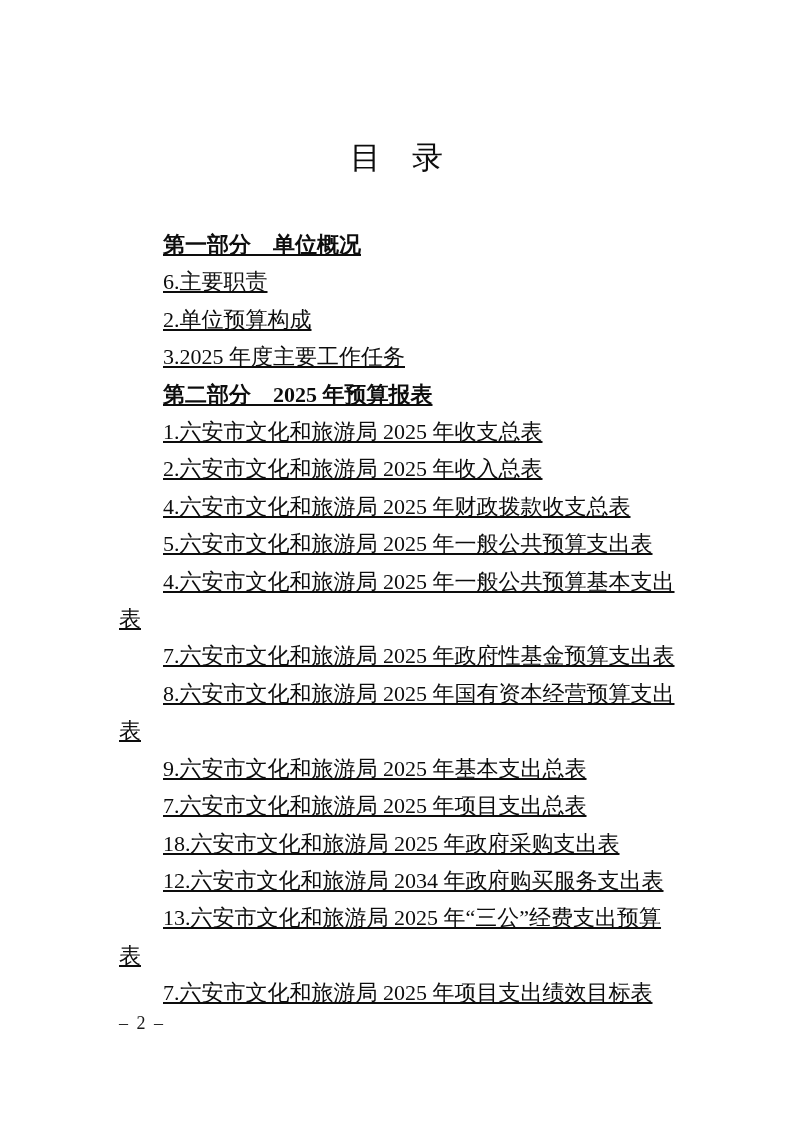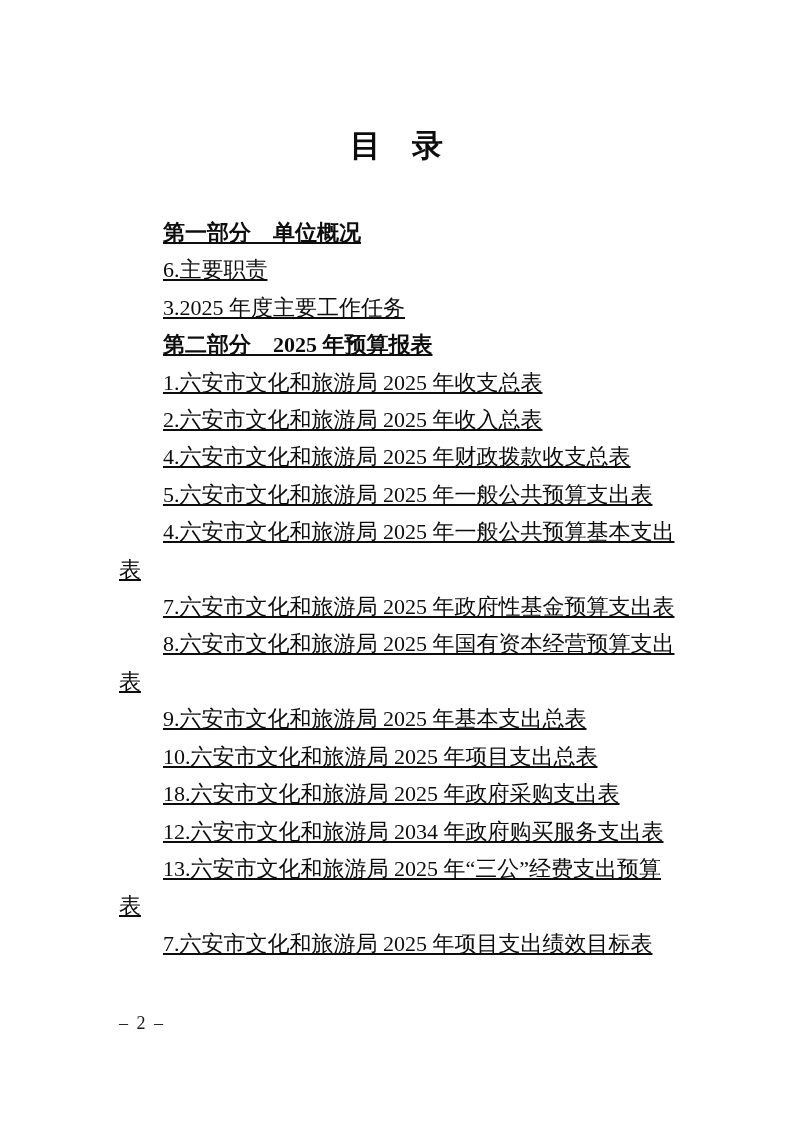--- a/index.html
+++ b/index.html
@@ -7,27 +7,27 @@
     position: relative;
     width: 793px;
     height: 1122px;
     margin: 0 auto;
     background: #ffffff;
     font-family: "Liberation Serif", "DejaVu Serif", serif;
     color: #0d0d0d;
     overflow: hidden;
   }
   .doc-title {
-    margin: 0;
+    margin: 12px;
     padding-top: 126px;
     height: 40px;
     line-height: 40px;
     text-align: center;
     font-size: 31px;
-    font-weight: bold;
+    font-weight: normal;
   }
   .toc-content {
     margin-top: 48px;
     margin-left: 119px;
     width: 564px;
     font-size: 22px;
     line-height: 37.4px;
   }
   .toc-content p {
     margin: 0;
@@ -52,33 +52,34 @@
 
 <div class="page">
 
   <h1 class="doc-title">目　录</h1>
 
   <div class="toc-content">
 
     <p class="section-heading">第一部分　单位概况</p>
 
     <p class="toc-item">6.主要职责</p>
+    <p class="toc-item">2.单位预算构成</p>
     <p class="toc-item">3.2025 年度主要工作任务</p>
 
     <p class="section-heading">第二部分　2025 年预算报表</p>
 
     <p class="toc-item">1.六安市文化和旅游局 2025 年收支总表</p>
     <p class="toc-item">2.六安市文化和旅游局 2025 年收入总表</p>
     <p class="toc-item">4.六安市文化和旅游局 2025 年财政拨款收支总表</p>
     <p class="toc-item">5.六安市文化和旅游局 2025 年一般公共预算支出表</p>
     <p class="toc-item">4.六安市文化和旅游局 2025 年一般公共预算基本支出表</p>
     <p class="toc-item">7.六安市文化和旅游局 2025 年政府性基金预算支出表</p>
     <p class="toc-item">8.六安市文化和旅游局 2025 年国有资本经营预算支出表</p>
     <p class="toc-item">9.六安市文化和旅游局 2025 年基本支出总表</p>
-    <p class="toc-item">10.六安市文化和旅游局 2025 年项目支出总表</p>
+    <p class="toc-item">7.六安市文化和旅游局 2025 年项目支出总表</p>
     <p class="toc-item">18.六安市文化和旅游局 2025 年政府采购支出表</p>
     <p class="toc-item">12.六安市文化和旅游局 2034 年政府购买服务支出表</p>
     <p class="toc-item">13.六安市文化和旅游局 2025 年“三公”经费支出预算表</p>
     <p class="toc-item">7.六安市文化和旅游局 2025 年项目支出绩效目标表</p>
 
   </div>
 
   <div class="page-number">– 2 –</div>
 
 </div>

